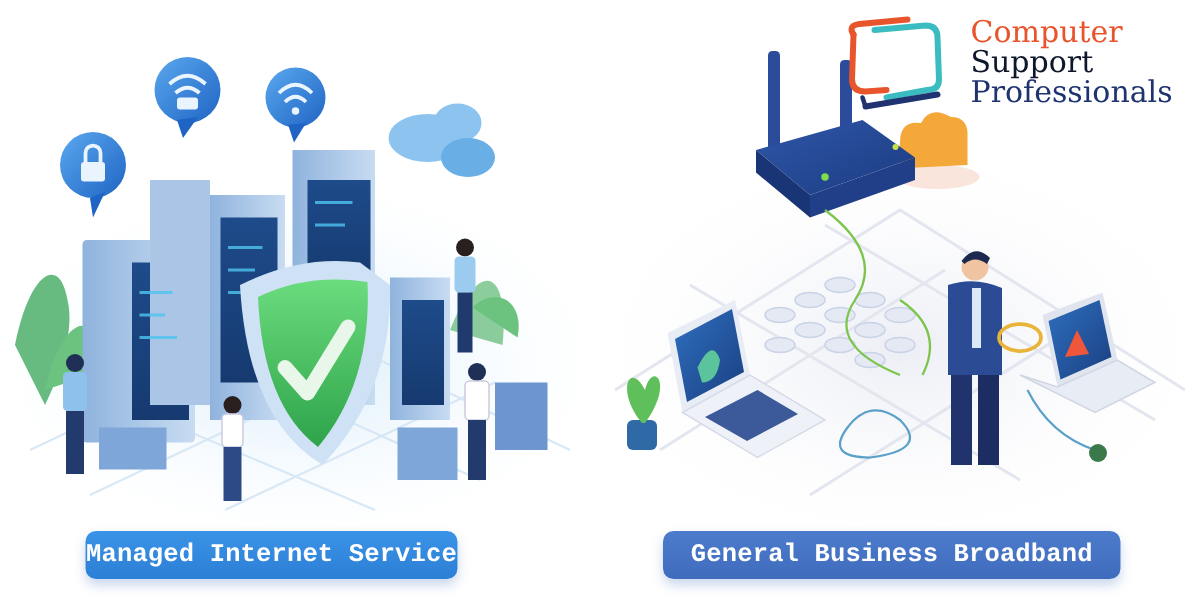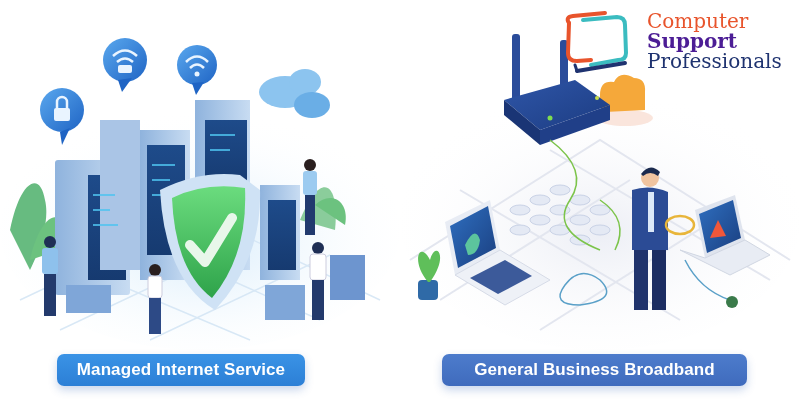--- a/index.html
+++ b/index.html
@@ -15,29 +15,30 @@
   .label-btn {
     position: absolute;
     height: 32px;
     border-radius: 7px;
     color: #ffffff;
     font-weight: bold;
     font-size: 17px;
     display: flex; align-items: center; justify-content: center;
     box-shadow: 0 4px 8px rgba(40, 90, 180, 0.25);
     letter-spacing: 0.1px;
+    font-family: Liberation Mono, monospace;
   }
   .label-btn.managed { left: 57px; top: 354px; width: 248px; background: linear-gradient(#3a93e6, #2c7fd6); }
   .label-btn.broadband { left: 442px; top: 354px; width: 305px; background: linear-gradient(#4d7ccc, #3f6bbd); }
 
   .logo { position: absolute; left: 555px; top: 5px; width: 230px; height: 75px; }
   .logo-mark { position: absolute; left: 0; top: 0; width: 85px; height: 75px; }
   .logo-text { position: absolute; left: 92px; top: 6px; font-family: "DejaVu Serif", serif; font-size: 20px; line-height: 20px; }
   .logo-text .l1 { color: #e8542c; }
-  .logo-text .l2 { color: #4c1d95; font-weight: bold; }
+  .logo-text .l2 { color: #0f172a; }
   .logo-text .l3 { color: #1f3370; }
 </style>
 </head>
 <body>
 
 <div class="panel left">
   <svg class="illustration" viewBox="0 0 400 350">
     <defs>
       <radialGradient id="glowL" cx="50%" cy="55%" r="55%">
         <stop offset="0%" stop-color="#d7ecfb"></stop>

